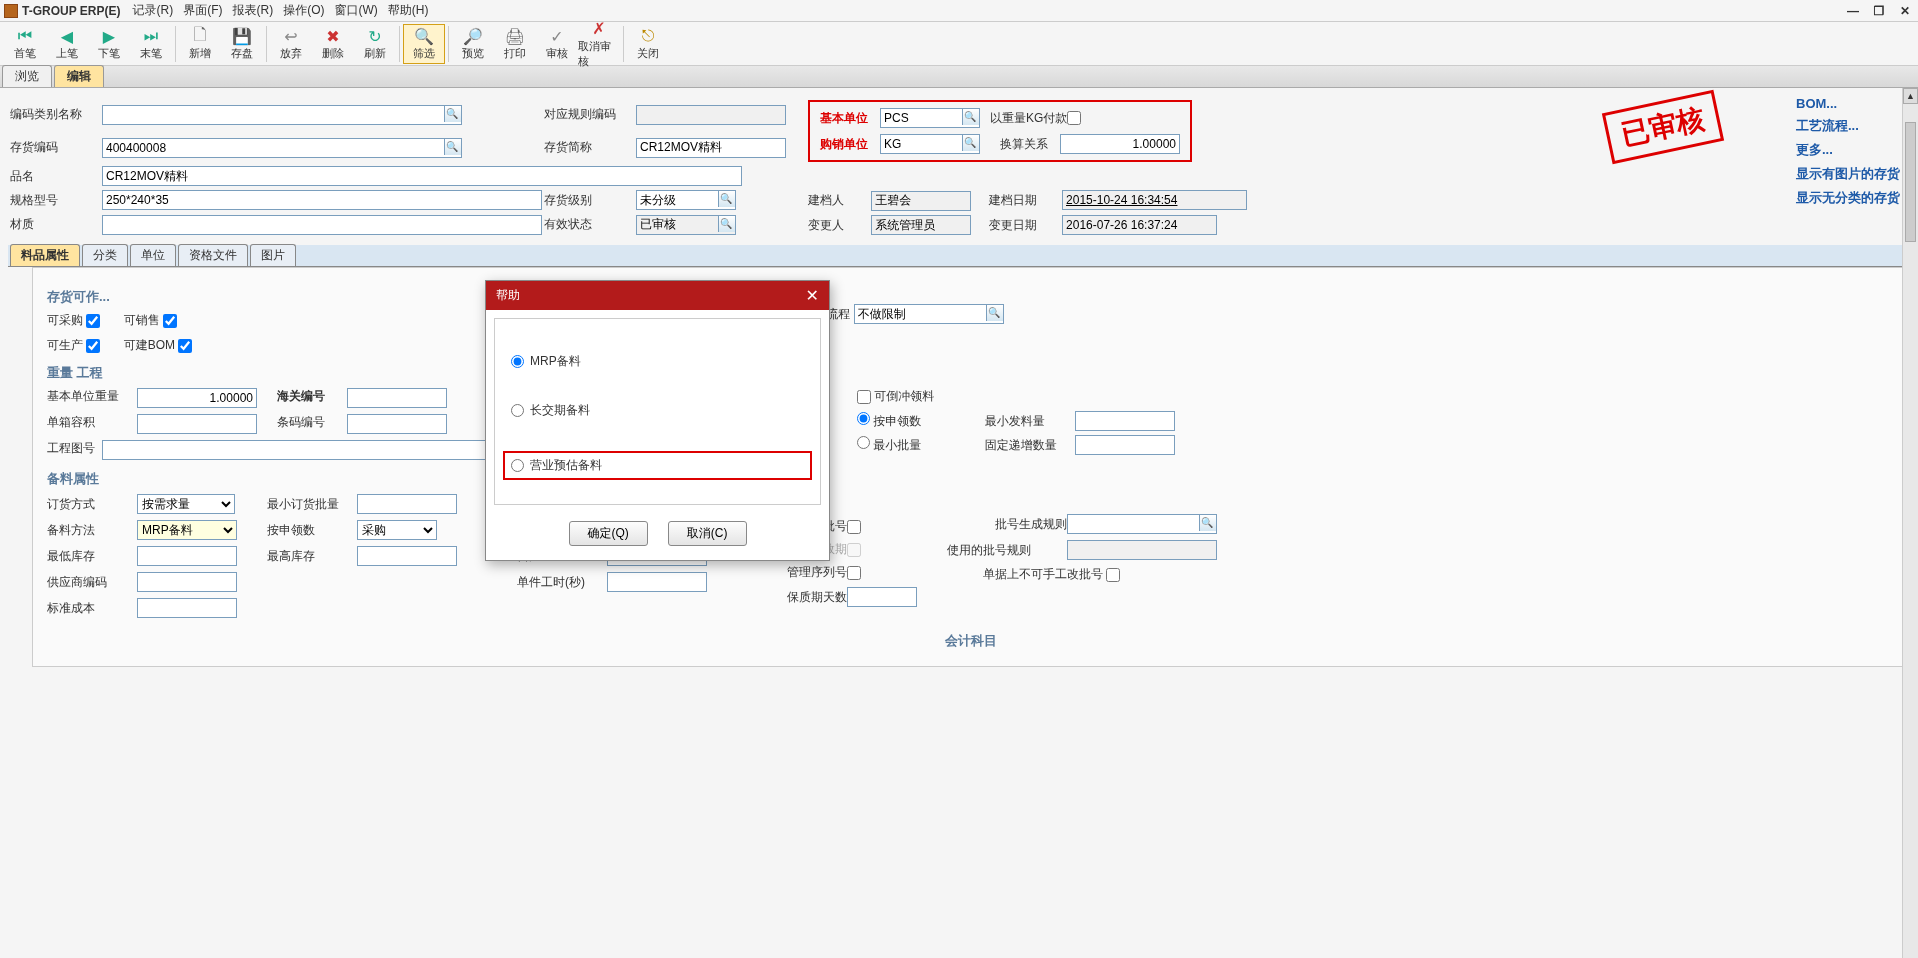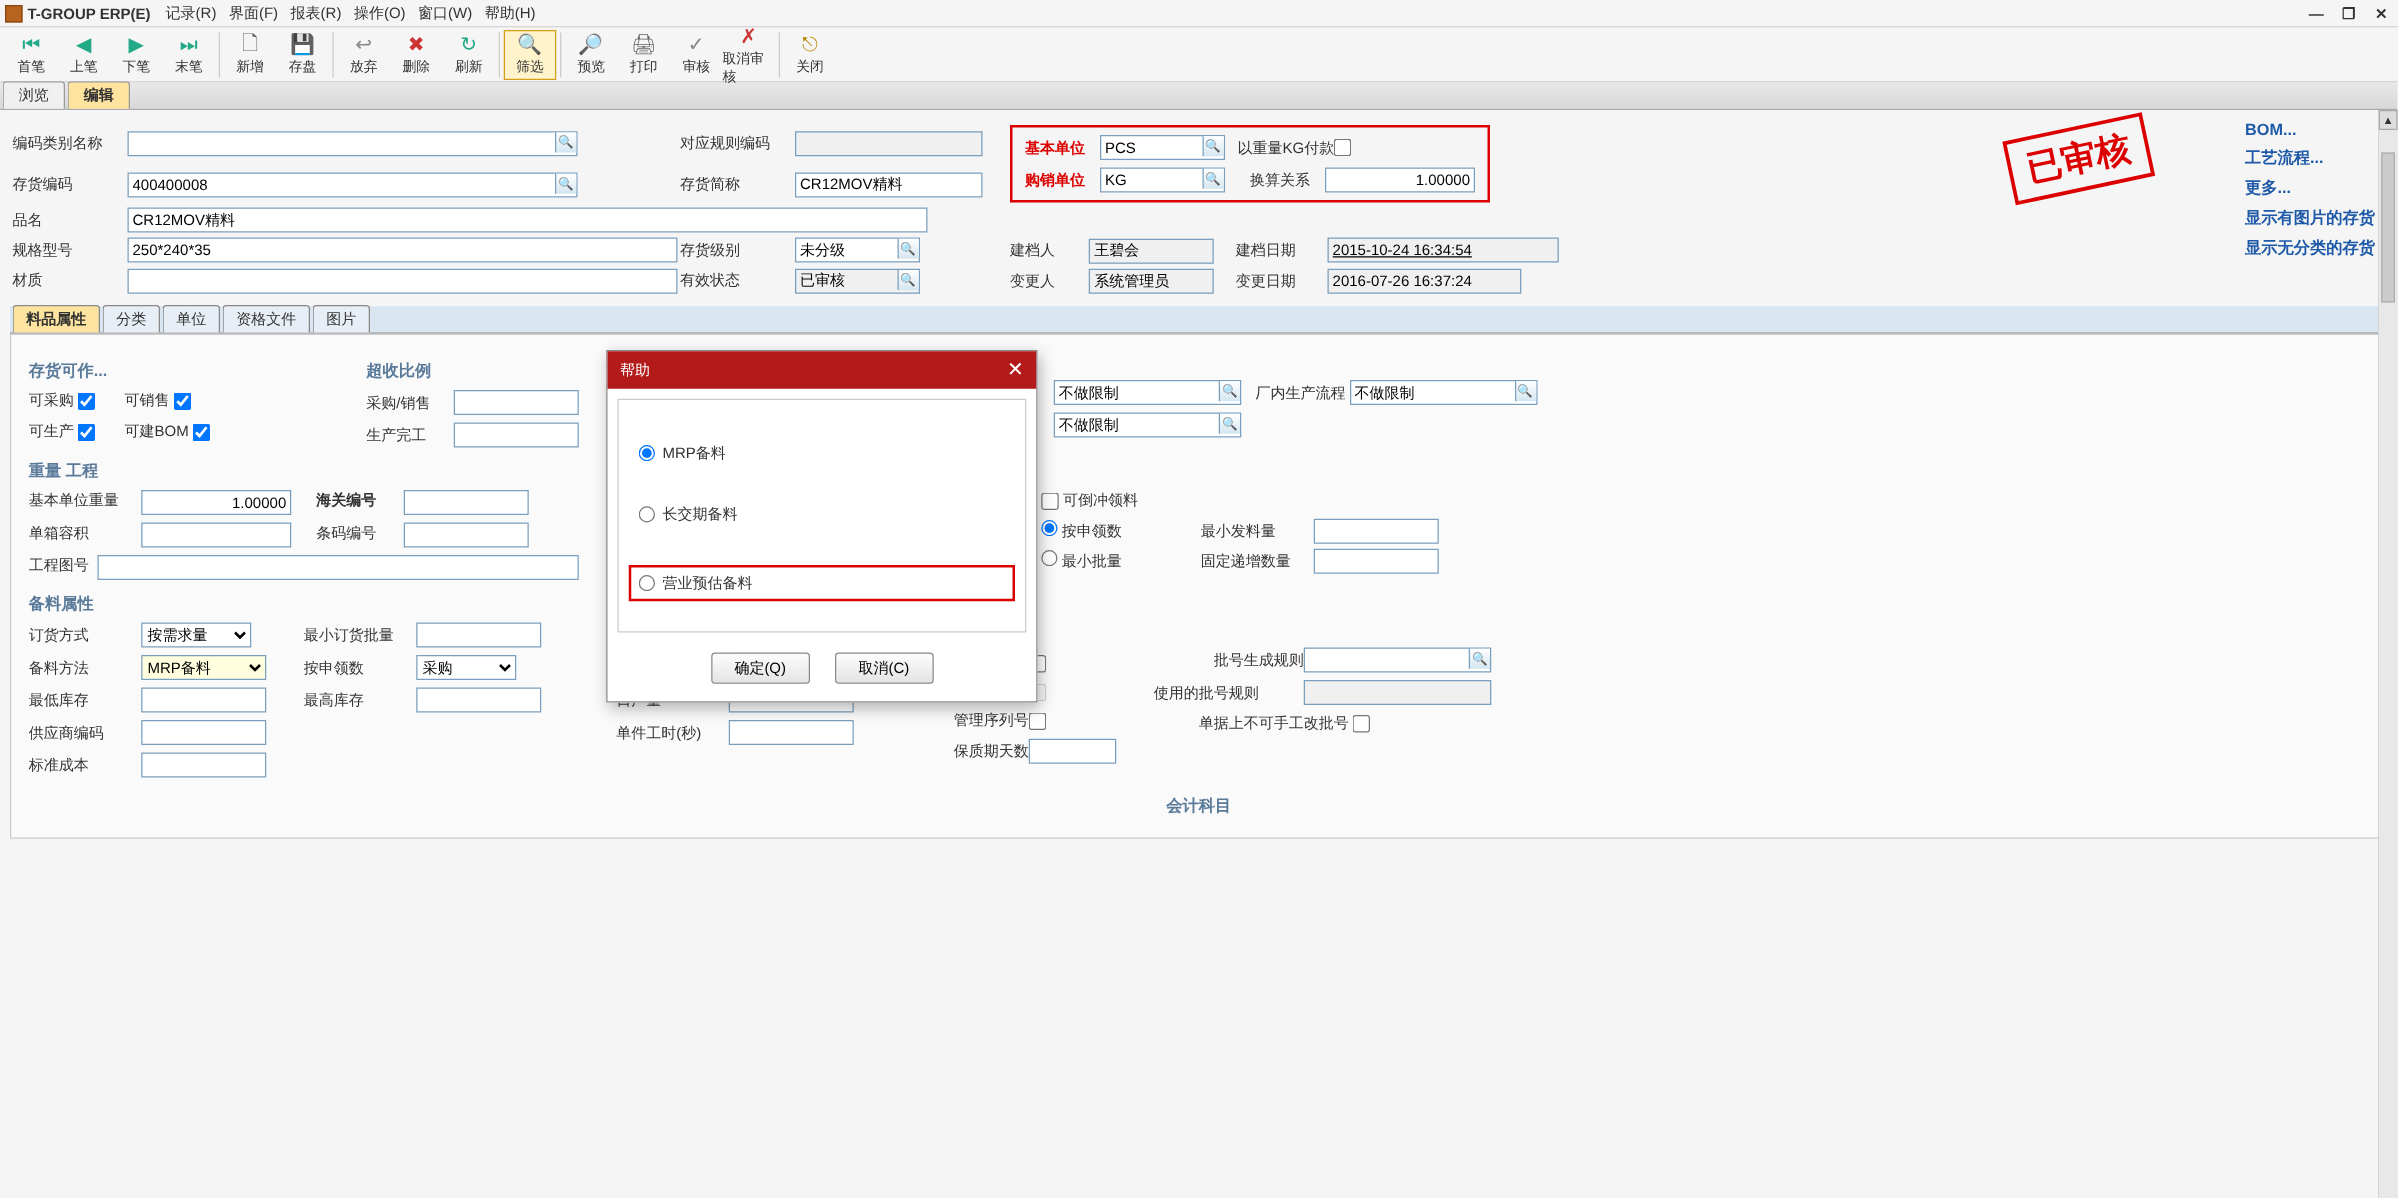--- a/index.html
+++ b/index.html
@@ -46,21 +46,21 @@
 .stamp { position: absolute; right: 190px; top: 5px; transform: rotate(-12deg); color: #d00; border: 3px solid #d00; padding: 4px 12px; font-size: 28px; font-weight: bold; font-family: SimSun; }
 
 .side-links { position: absolute; right: 10px; top: 0; display: flex; flex-direction: column; gap: 6px; }
 .side-links a { color: #1e5aa8; text-decoration: none; font-weight: bold; font-size: 13px; }
 
 
 .sub-tabs { background: #d9e6f2; border-bottom: 1px solid #888; height: 22px; display: flex; align-items: flex-end; padding-left: 2px; margin-top: 6px; }
 .sub-tab { padding: 2px 10px; border: 1px solid #888; border-bottom: none; background: #e8eef5; margin-right: 2px; border-radius: 3px 3px 0 0; cursor: default; }
 .sub-tab.active { background: #ffe4a0; font-weight: bold; }
 
-.panel { border: 1px solid #ccc; background: #fafafa; padding: 10px 14px; }
+.panel { border: 1px solid #ccc; background: #fafafa; padding: 10px 14px; margin-left: 24px; }
 
 .group-title { color: #5a7a9a; font-weight: bold; margin: 10px 0 6px; font-size: 13px; }
 
 .cb { width: 14px; height: 14px; vertical-align: middle; }
 .cb-lbl { margin-right: 20px; }
 
 .col { display: inline-block; vertical-align: top; }
 
 .sel { border: 1px solid #7a9ebd; background: #fff; height: 20px; font-size: 12px; }
 
@@ -265,25 +265,20 @@
         <div class="group-title">存货可作...</div>
         <div>
           <span class="cb-lbl"><label>可采购</label> <input type="checkbox" checked="" class="cb" style=""></span>
           <span class="cb-lbl"><label>可销售</label> <input type="checkbox" checked="" class="cb" style=""></span>
         </div>
         <div style="margin-top:8px;">
           <span class="cb-lbl"><label>可生产</label> <input type="checkbox" checked="" class="cb" style=""></span>
           <span class="cb-lbl"><label>可建BOM</label> <input type="checkbox" checked="" class="cb" style=""></span>
         </div>
       </div>
-      <div class="col" style="width:210px;">
-        <div class="group-title">超收比例</div>
-        <div style="margin-bottom:6px;"><label class="lbl-70">采购/销售</label><input class="inp inp-sm" style=""></div>
-        <div><label class="lbl-70">生产完工</label><input class="inp inp-sm" style=""></div>
-      </div>
       <div class="col" style="margin-left:300px;">
         <div style="height:26px;"></div>
         <div style="margin-bottom:6px;">
           <span class="inp-pick" style="display:inline-block;"><input class="inp inp-med" value="不做限制" style=""><span class="picker-icon">🔍</span></span>
           <label style="margin-left:8px;">厂内生产流程</label>
           <span class="inp-pick" style="display:inline-block;"><input class="inp inp-med" value="不做限制" style=""><span class="picker-icon">🔍</span></span>
         </div>
         <div><span class="inp-pick" style="display:inline-block;"><input class="inp inp-med" value="不做限制" style=""><span class="picker-icon">🔍</span></span></div>
       </div>
     </div>
@@ -317,21 +312,21 @@
         <div>
           <input type="radio" name="issue" style=""> <label>最小批量</label>
           <label class="lbl-90" style="margin-left:60px;">固定递增数量</label><input class="inp inp-sm" style="">
         </div>
       </div>
     </div>
 
     <div class="group-title">备料属性</div>
     <div style="display:flex;gap:30px;">
       <div class="col">
-        <div style="margin-bottom:6px;"><label class="lbl-90">订货方式</label><select class="sel" style="width:88px;"><option>按需求量</option></select></div>
+        <div style="margin-bottom:6px;"><label class="lbl-90">订货方式</label><select class="sel" style="width:98px;"><option>按需求量</option></select></div>
         <div style="margin-bottom:6px;"><label class="lbl-90">备料方法</label><select class="sel" style="width:100px;background:#ffffe0;"><option>MRP备料</option></select></div>
         <div style="margin-bottom:6px;"><label class="lbl-90">最低库存</label><input class="inp inp-sm" style=""></div>
         <div style="margin-bottom:6px;"><label class="lbl-90">供应商编码</label><input class="inp inp-sm" style=""></div>
         <div><label class="lbl-90">标准成本</label><input class="inp inp-sm" style=""></div>
       </div>
       <div class="col">
         <div style="margin-bottom:6px;"><label class="lbl-90">最小订货批量</label><input class="inp inp-sm" style=""></div>
         <div style="margin-bottom:6px;"><label class="lbl-90">按申领数</label><select class="sel" style="width:80px;"><option>采购</option></select></div>
         <div><label class="lbl-90">最高库存</label><input class="inp inp-sm" style=""></div>
       </div>

